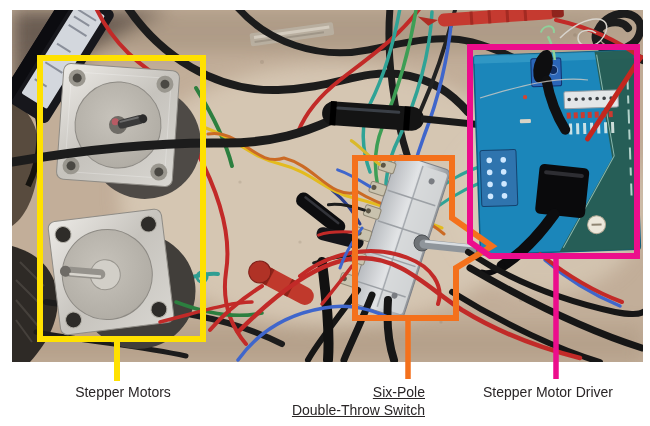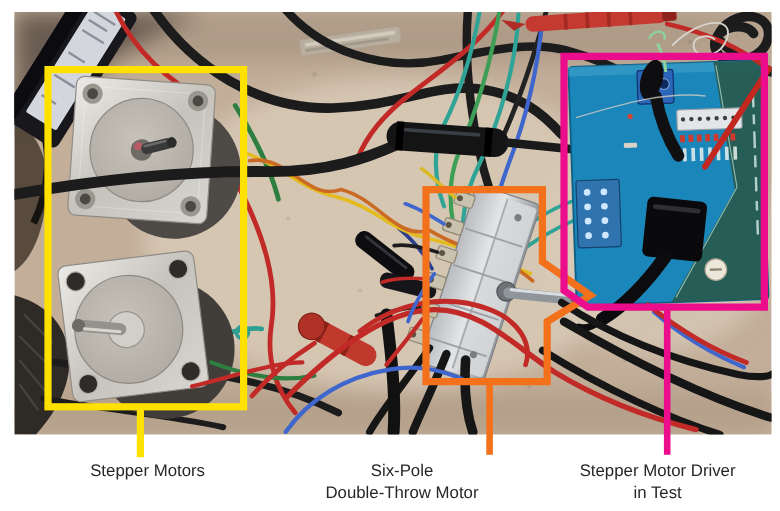--- a/index.html
+++ b/index.html
@@ -2,21 +2,21 @@
 <html><head>
 <meta charset="utf-8">
 <style>
   html,body{margin:0;padding:0;background:#ffffff;}
   .canvas{position:relative;width:650px;height:426px;background:#ffffff;overflow:hidden;
           font-family:"Liberation Sans", sans-serif;}
   .photo-svg{position:absolute;left:0;top:0;}
   .labels{position:absolute;left:0;top:0;width:650px;height:426px;pointer-events:none;}
   .caption{position:absolute;top:383px;font-size:14px;line-height:18px;color:#292526;}
   .cap-center{text-align:center;}
-  .cap-right{text-align:center;}
+  .cap-right{text-align:right;text-decoration:underline;}
 </style>
 </head>
 <body>
 
 <div class="canvas">
 
 <svg class="photo-svg" width="650" height="426" viewBox="0 0 650 426">
   <defs>
     <clipPath id="photoClip">
           <rect x="12" y="10" width="631" height="352"></rect>
@@ -393,21 +393,20 @@
   <path d="M470,47 L637,47 L637,256 L490,256 L470,242 Z" fill="none" stroke-width="6" stroke-linejoin="miter" stroke="#ec0d8c"></path>
   <line x1="556" y1="256" x2="556" y2="379" stroke-width="5.5" stroke="#ec0d8c"></line>
 </svg>
 
 <div class="labels">
   <div class="caption cap-center" style="left:23px;width:200px;">
     <div>Stepper Motors</div>
   </div>
   <div class="caption cap-right" style="left:245px;width:180px;">
     <div>Six-Pole</div>
-    <div>Double-Throw Motor</div>
+    <div>Double-Throw Switch</div>
   </div>
   <div class="caption cap-center" style="left:458px;width:180px;">
     <div>Stepper Motor Driver</div>
-    <div>in Test</div>
   </div>
 </div>
 
 </div>
 
 </body></html>

